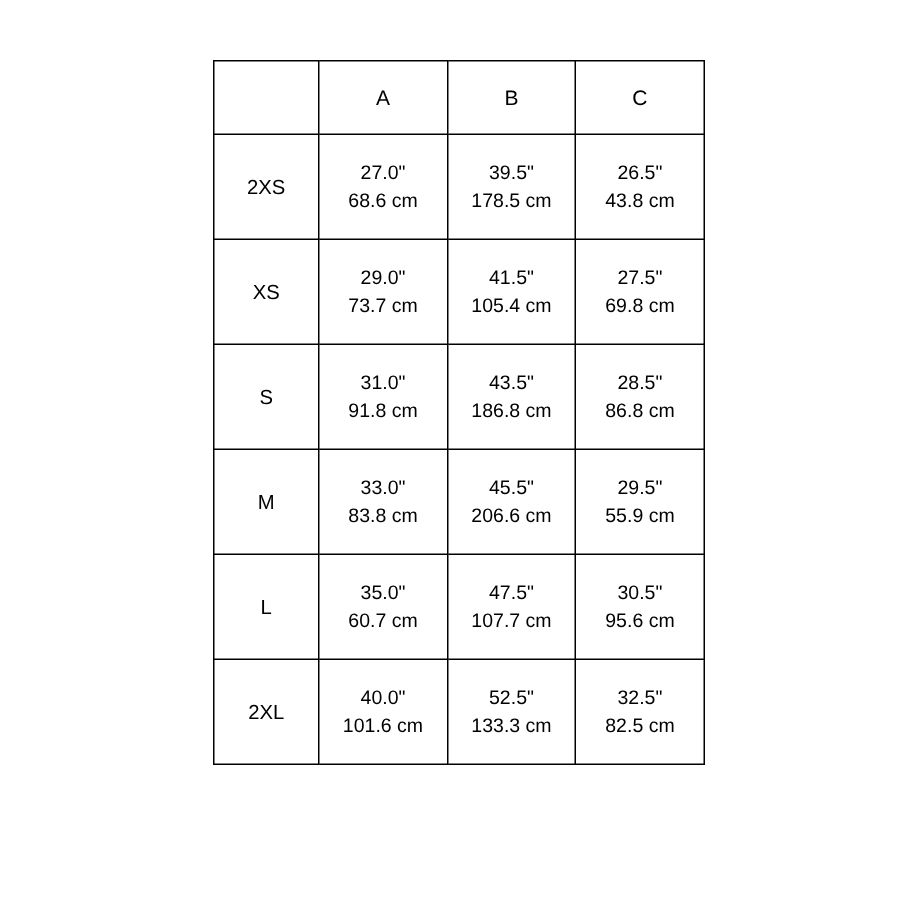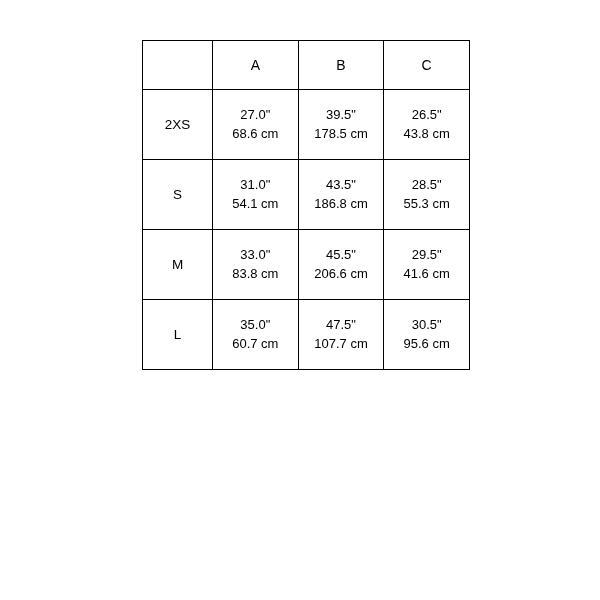--- a/index.html
+++ b/index.html
@@ -95,60 +95,90 @@
           <td>
             <span class="cell-in">39.5"</span>
             <span class="cell-cm">178.5 cm</span>
           </td>
           <td>
             <span class="cell-in">26.5"</span>
             <span class="cell-cm">43.8 cm</span>
           </td>
         </tr>
         <tr>
+          <td class="row-label">XS</td>
+          <td>
+            <span class="cell-in">29.0"</span>
+            <span class="cell-cm">73.7 cm</span>
+          </td>
+          <td>
+            <span class="cell-in">41.5"</span>
+            <span class="cell-cm">105.4 cm</span>
+          </td>
+          <td>
+            <span class="cell-in">27.5"</span>
+            <span class="cell-cm">69.8 cm</span>
+          </td>
+        </tr>
+        <tr>
           <td class="row-label">S</td>
           <td>
             <span class="cell-in">31.0"</span>
-            <span class="cell-cm">54.1 cm</span>
+            <span class="cell-cm">91.8 cm</span>
           </td>
           <td>
             <span class="cell-in">43.5"</span>
             <span class="cell-cm">186.8 cm</span>
           </td>
           <td>
             <span class="cell-in">28.5"</span>
-            <span class="cell-cm">55.3 cm</span>
+            <span class="cell-cm">86.8 cm</span>
           </td>
         </tr>
         <tr>
           <td class="row-label">M</td>
           <td>
             <span class="cell-in">33.0"</span>
             <span class="cell-cm">83.8 cm</span>
           </td>
           <td>
             <span class="cell-in">45.5"</span>
             <span class="cell-cm">206.6 cm</span>
           </td>
           <td>
             <span class="cell-in">29.5"</span>
-            <span class="cell-cm">41.6 cm</span>
+            <span class="cell-cm">55.9 cm</span>
           </td>
         </tr>
         <tr>
           <td class="row-label">L</td>
           <td>
             <span class="cell-in">35.0"</span>
             <span class="cell-cm">60.7 cm</span>
           </td>
           <td>
             <span class="cell-in">47.5"</span>
             <span class="cell-cm">107.7 cm</span>
           </td>
           <td>
             <span class="cell-in">30.5"</span>
             <span class="cell-cm">95.6 cm</span>
           </td>
         </tr>
+        <tr>
+          <td class="row-label">2XL</td>
+          <td>
+            <span class="cell-in">40.0"</span>
+            <span class="cell-cm">101.6 cm</span>
+          </td>
+          <td>
+            <span class="cell-in">52.5"</span>
+            <span class="cell-cm">133.3 cm</span>
+          </td>
+          <td>
+            <span class="cell-in">32.5"</span>
+            <span class="cell-cm">82.5 cm</span>
+          </td>
+        </tr>
       </tbody>
     </table>
   </div>
 </div>
 
 </body></html>

